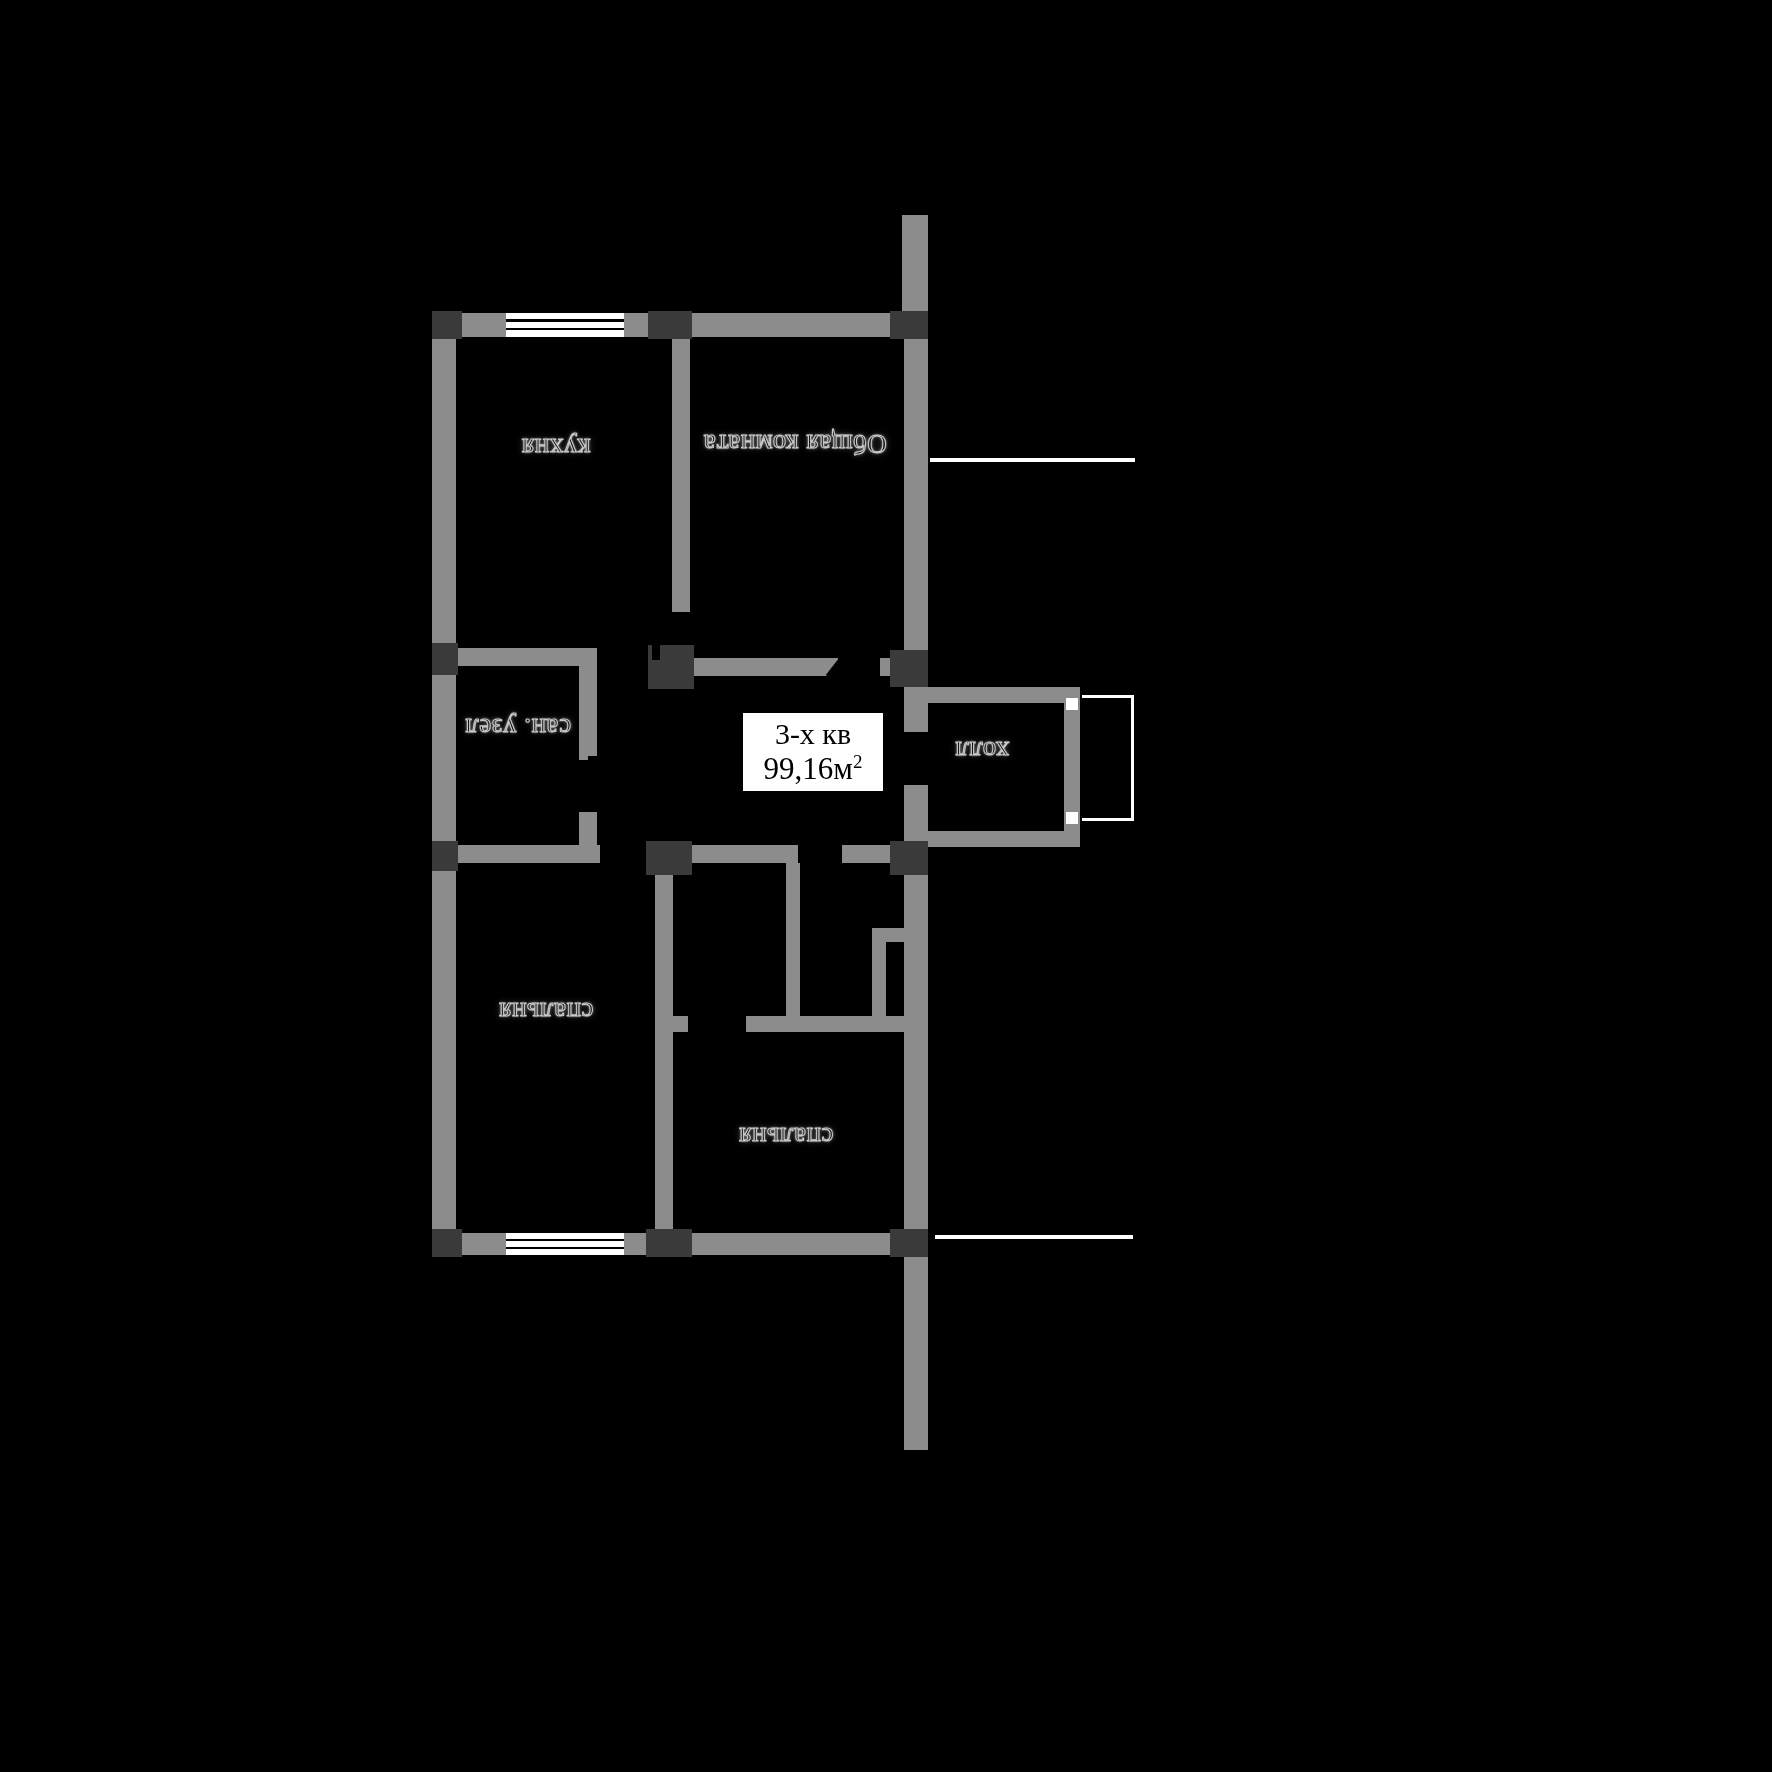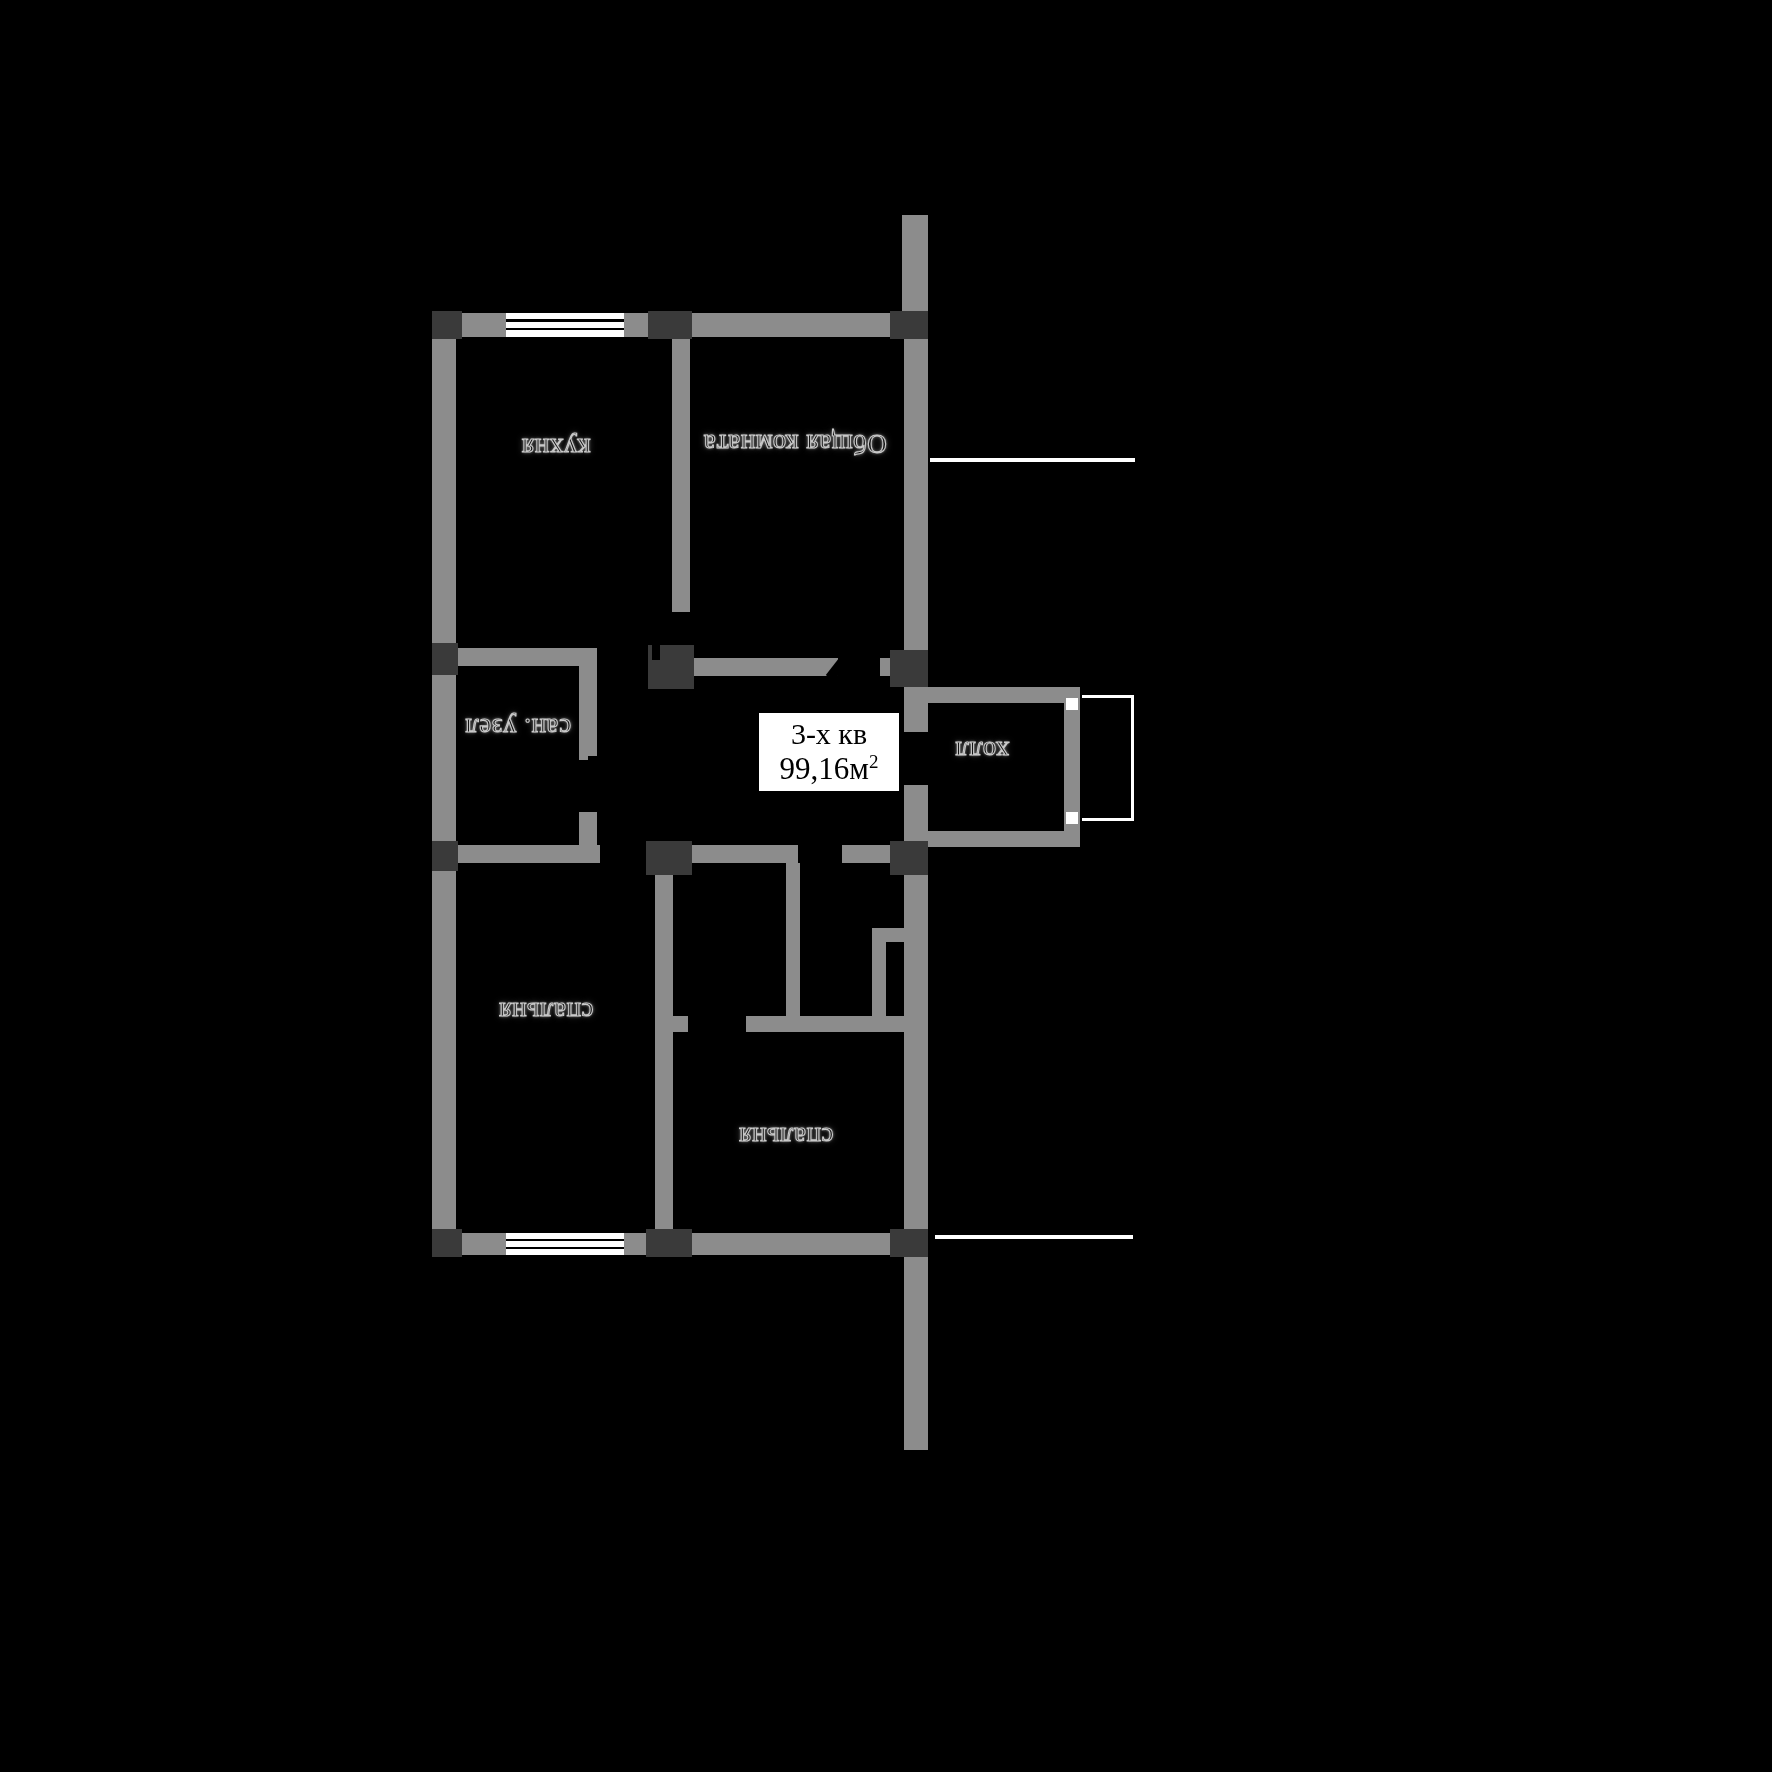--- a/index.html
+++ b/index.html
@@ -109,18 +109,18 @@
   <div class="door" style="left:694px;top:1020px;width:10px;height:60px"></div>
   <div class="door" style="left:798px;top:849px;width:44px;height:12px"></div>
 
   <div class="room-label" style="left:556px;top:447px">кухня</div>
   <div class="room-label" style="left:795px;top:443px">Общая комната</div>
   <div class="room-label" style="left:518px;top:727px">сан. узел</div>
   <div class="room-label" style="left:982px;top:750px">холл</div>
   <div class="room-label" style="left:546px;top:1011px">спальня</div>
   <div class="room-label" style="left:786px;top:1136px">спальня</div>
 
-  <div class="area-box" style="left:756px;top:710px;width:146px;height:84px">
+  <div class="area-box" style="left:740px;top:710px;width:146px;height:84px">
     <div class="area-line1">3-х кв</div>
     <div class="area-line2"><span>99,16м</span><sup>2</sup></div>
   </div>
 
 </div>
 
 </body></html>

